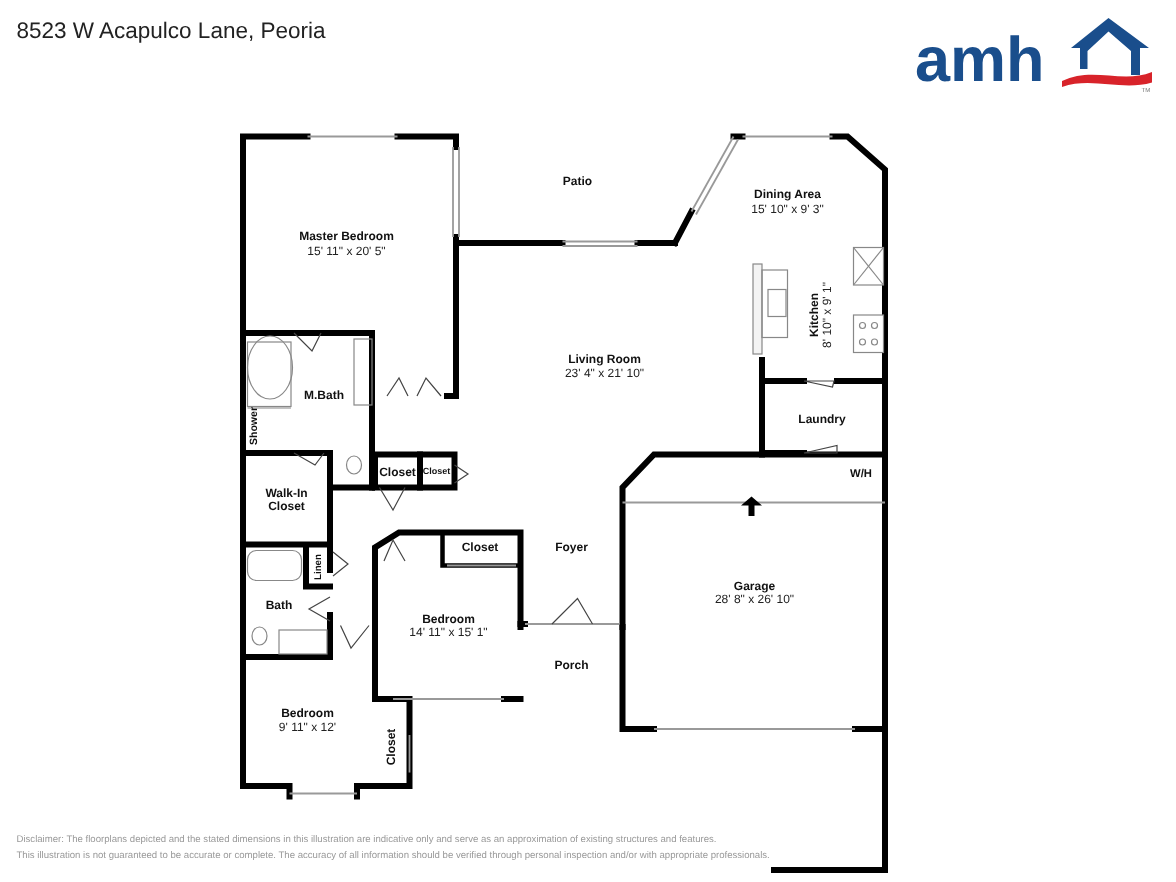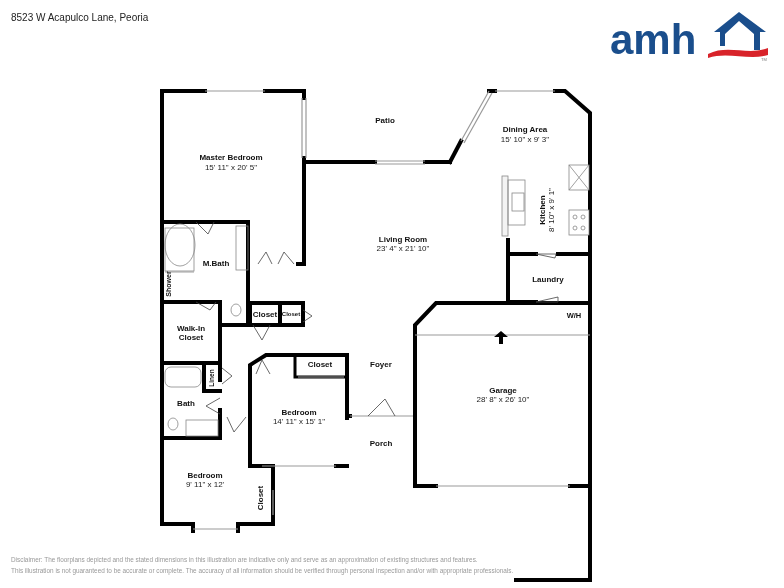--- a/index.html
+++ b/index.html
@@ -1,17 +1,17 @@
 <!DOCTYPE html>
 <html><head>
 <meta charset="utf-8">
 <style>
   html, body { margin:0; padding:0; background:#ffffff; }
   body { width:784px; height:588px; position:relative; overflow:hidden; font-family:"Liberation Sans", sans-serif; }
-  .address { position:absolute; left:11px; top:12px; font-size:10px; color:#222; }
+  .address { position:absolute; left:11px; top:12px; font-size:15px; color:#222; }
   .logo { position:absolute; left:610px; top:10px; width:162px; height:52px; }
   .disclaimer { position:absolute; left:11px; top:554px; font-size:6.4px; color:#999; line-height:11px; }
   svg.plan { position:absolute; left:0; top:0; }
   .rl { font-family:"Liberation Sans", sans-serif; font-weight:bold; fill:#111; }
   .rd { font-family:"Liberation Sans", sans-serif; fill:#222; }
 </style>
 </head>
 <body>
 
 <div class="address">8523 W Acapulco Lane, Peoria</div>

